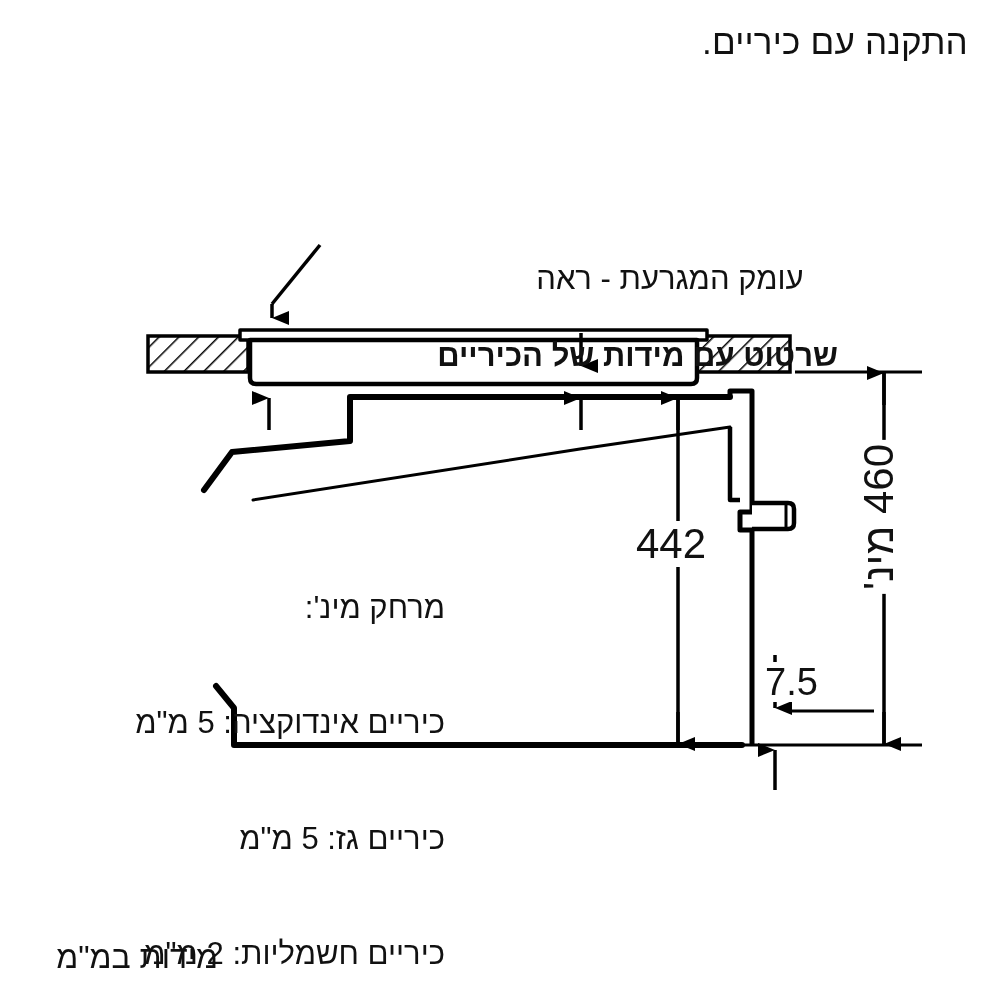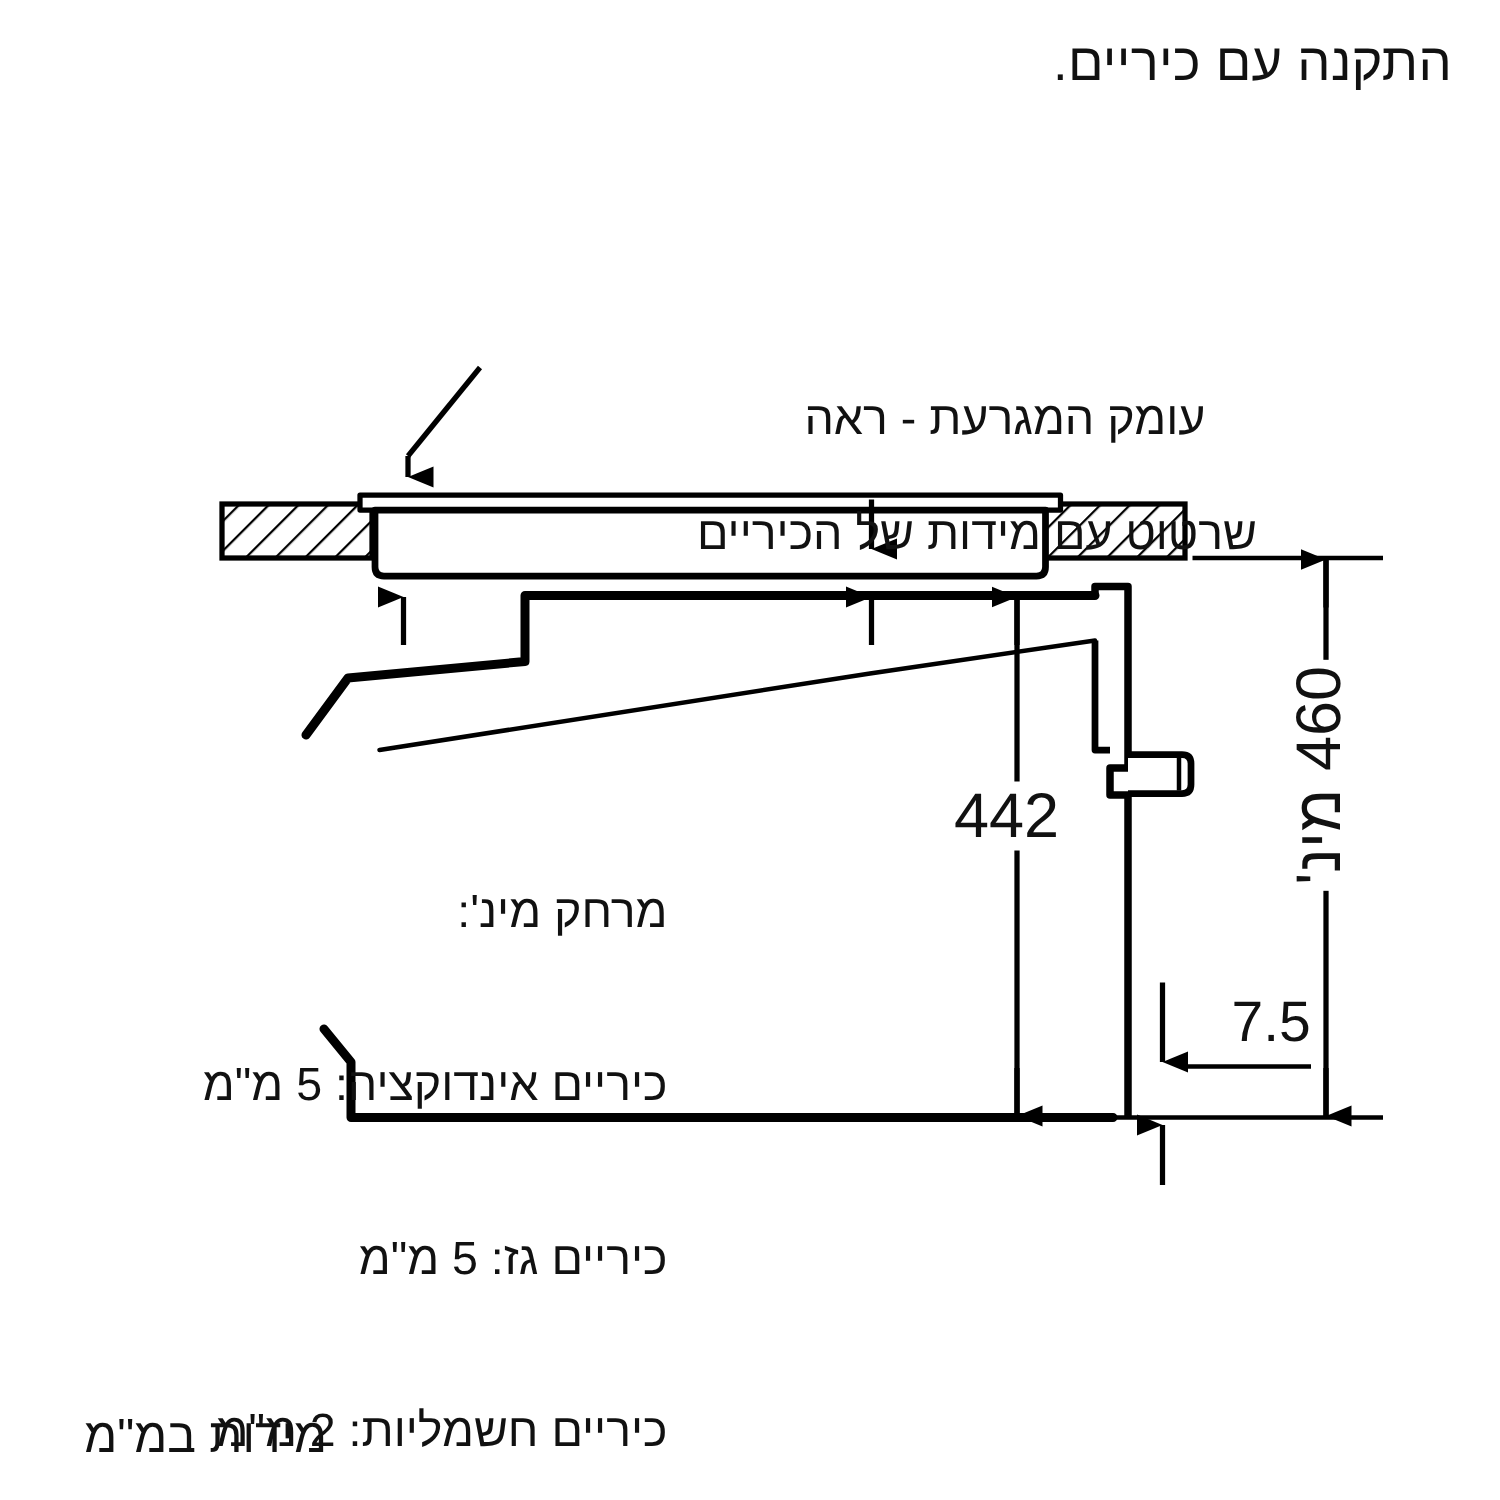--- a/index.html
+++ b/index.html
@@ -48,38 +48,38 @@
     font-size: 35px;
     text-align: right;
     letter-spacing: 0.2px;
   }
   #callout-depth {
     top: 222px;
     right: 162px;
     font-size: 31px;
     text-align: right;
   }
-  #callout-depth .l2 { display: block; }
+  #callout-depth .l2 { display: block; font-weight: bold; }
   #callout-min {
     top: 512px;
     right: 555px;
     font-size: 31px;
     text-align: right;
   }
   #callout-min span { display: block; text-align: right; }
   #label-442 {
     left: 632px;
     top: 521px;
     font-size: 42px;
     background: #ffffff;
     padding: 2px 4px;
     text-align: center;
   }
   #label-75 {
-    left: 818px;
+    left: 762px;
     top: 662px;
     font-size: 38px;
     background: #ffffff;
     padding: 1px 3px;
   }
   #label-460-wrap {
     position: absolute;
     left: 856px;
     top: 440px;
     transform-origin: left top;

